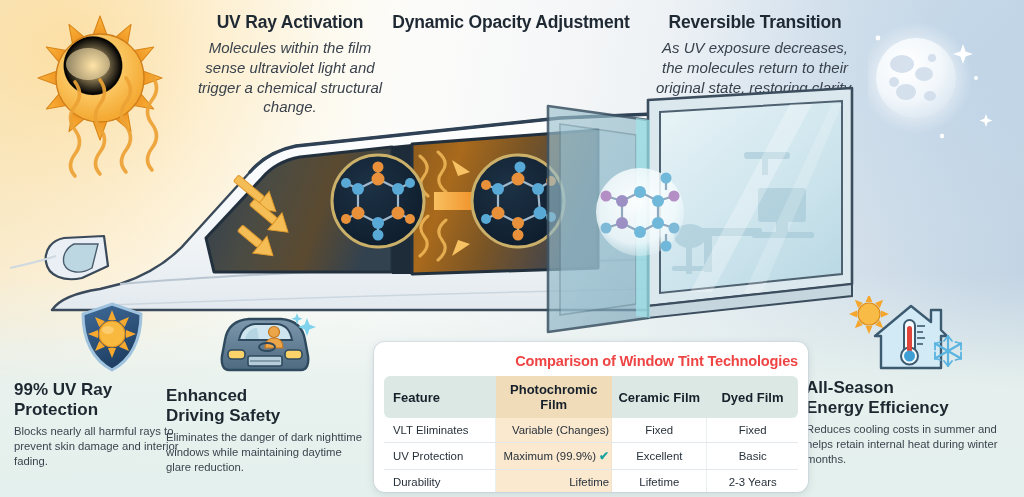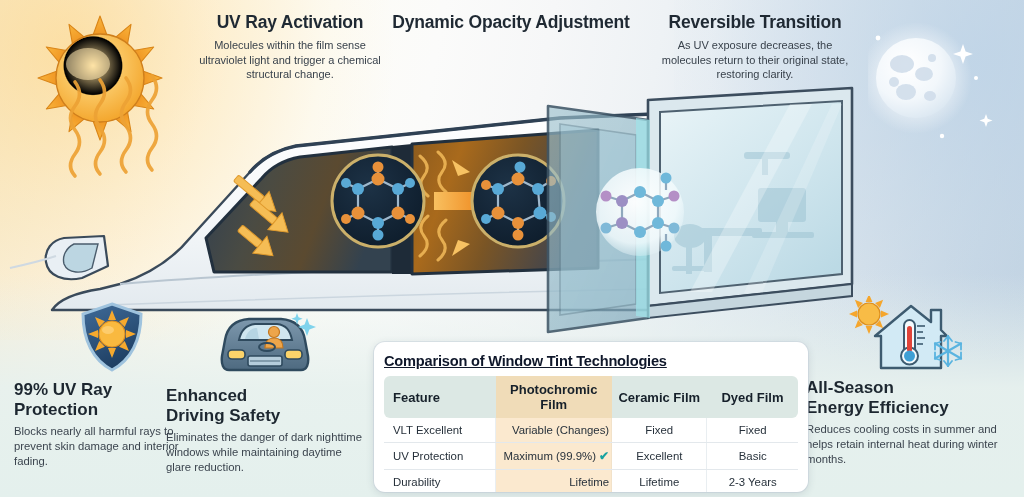--- a/index.html
+++ b/index.html
@@ -48,21 +48,21 @@
   
   .moon { position: absolute; right: 18px; top: 16px; width: 138px; height: 130px; }
 
   
   .head-block { position: absolute; text-align: center; }
   .head-block h3 {
     font-size: 17.5px; font-weight: bold; color: #1f2933;
     letter-spacing: -0.2px; margin-bottom: 5px;
   }
   .head-block p {
-    font-size: 11px; color: #39424c; line-height: 1.32;
+    font-size: 15px; color: #39424c; line-height: 1.32; font-style: italic;
   }
   #head1 { left: 196px; top: 12px; width: 188px; }
   #head2 { left: 388px; top: 12px; width: 246px; }
   #head3 { left: 652px; top: 12px; width: 206px; }
 
   
   .illus { position: absolute; left: 0; top: 60px; width: 1024px; height: 290px; }
 
   
   .feat { position: absolute; text-align: left; }
@@ -80,22 +80,22 @@
 
   
   .tablecard {
     position: absolute; left: 374px; top: 342px; width: 434px; height: 150px;
     background: #ffffff; border-radius: 11px;
     box-shadow: 0 2px 9px rgba(40,60,80,0.14), 0 0 0 1px rgba(210,220,228,0.6);
     padding: 8px 10px 4px 10px;
     overflow: hidden;
   }
   .tablecard .tcaption {
-    text-align: left; font-size: 14.6px; font-weight: bold;
-    color: #0f172a; margin: 3px 0 7px 0; letter-spacing: -0.2px; text-decoration: underline;
+    text-align: right; font-size: 14.6px; font-weight: bold;
+    color: #ef4444; margin: 3px 0 7px 0; letter-spacing: -0.2px;
   }
   table.cmp { width: 100%; border-collapse: collapse; table-layout: fixed; }
   table.cmp th, table.cmp td {
     font-size: 11.4px; color: #27313b; padding: 6px 2px; text-align: center;
   }
   table.cmp th { font-weight: bold; font-size: 13px; color: #16202a; }
   table.cmp th:first-child, table.cmp td:first-child {
     text-align: left; padding-left: 9px;
   }
   table.cmp thead th { background: #dce8e4; }
@@ -649,21 +649,21 @@
       <thead>
         <tr>
           <th>Feature</th>
           <th class="hl">Photochromic Film</th>
           <th>Ceramic Film</th>
           <th>Dyed Film</th>
         </tr>
       </thead>
       <tbody>
         <tr>
-          <td>VLT Excellent</td>
+          <td>VLT Eliminates</td>
           <td class="hl"><span>Variable (Changes)</span></td>
           <td>Fixed</td>
           <td>Fixed</td>
         </tr>
         <tr>
           <td>UV Protection</td>
           <td class="hl"><span>Maximum (99.9%)</span> <span class="tick">✔</span></td>
           <td>Excellent</td>
           <td>Basic</td>
         </tr>

